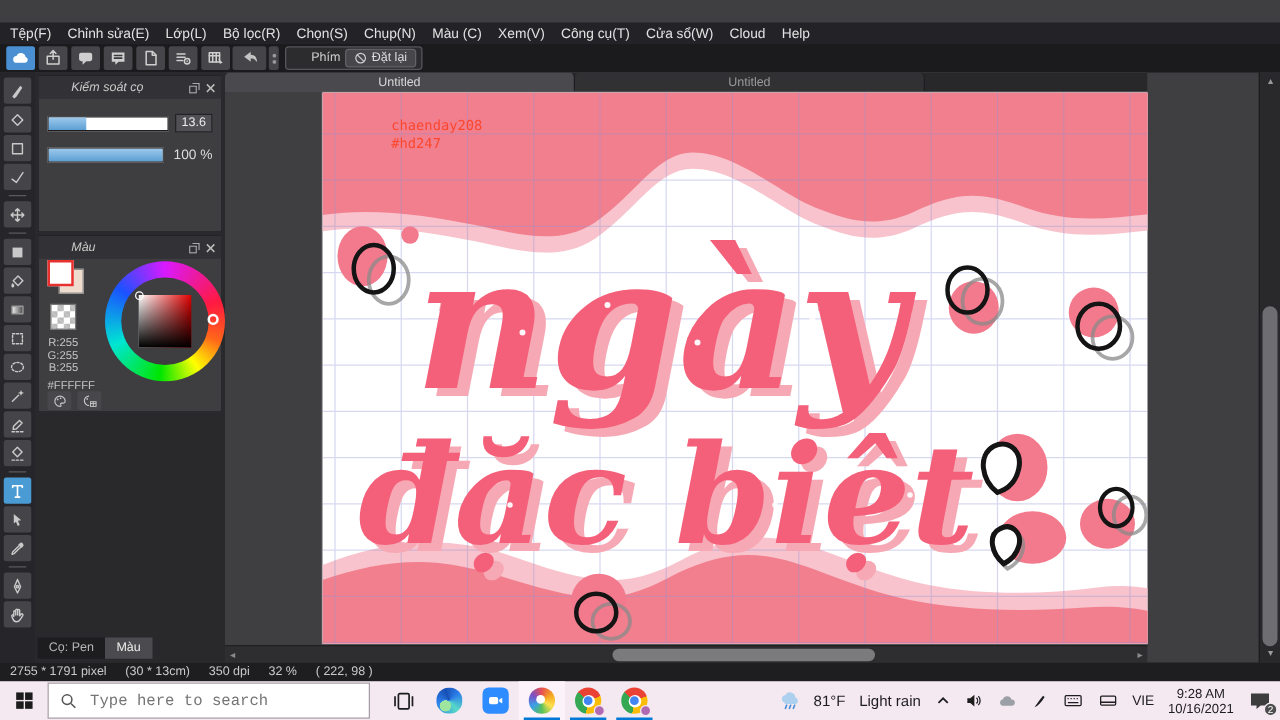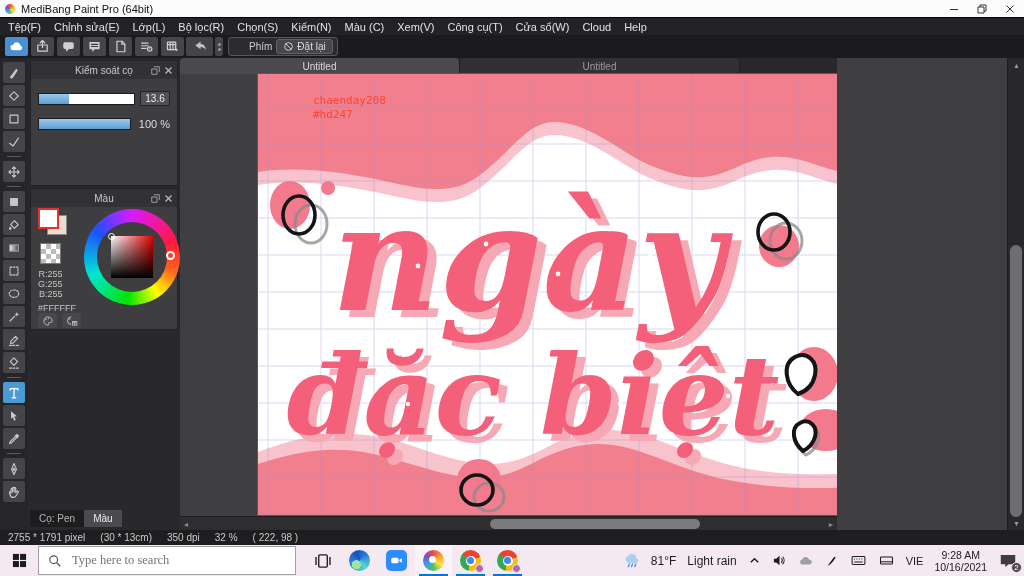--- a/index.html
+++ b/index.html
@@ -42,21 +42,21 @@
   .toolcol{position:absolute;left:0;top:0;width:28px;height:100%;display:flex;flex-direction:column;
            align-items:center;padding-top:4px;gap:2px;background:#26262a;}
   .tool{width:22px;height:21px;background:#454549;border-radius:2px;color:#c9c9c9;
         display:flex;align-items:center;justify-content:center;flex:none;}
   .tool.active{background:#4a9ad4;color:#fff;}
   .tooldiv{width:14px;height:1px;background:#5a5a5e;margin:2px 0;flex:none;}
 
   .panel{position:absolute;left:30px;right:2px;background:#3e3e41;border:1px solid #232326;}
   .panel-header{height:18px;background:#323236;display:flex;align-items:center;padding:0 4px;
                 font-size:10px;color:#c8c8c8;}
-  .panel-title{flex:1;text-align:center;}
+  .panel-title{flex:1;font-style:italic;}
   .ph-icons{display:flex;gap:4px;color:#aaa;}
   .brush-panel{top:2px;height:126px;}
   .slider-row{display:flex;align-items:center;gap:5px;margin:12px 7px 0 7px;}
   .slider{flex:1;height:12px;border:1px solid #1c1c1e;background:#fff;position:relative;}
   .slider .fill{position:absolute;left:0;top:0;bottom:0;background:linear-gradient(#9cc9ec,#5d9fd4);}
   .valbox{width:30px;height:15px;background:#515155;border:1px solid #232326;color:#ececec;font-size:10px;
           display:flex;align-items:center;justify-content:center;}
   .valplain{width:34px;font-size:11px;color:#dcdcdc;text-align:right;}
 
   .color-panel{top:130px;height:142px;}
@@ -79,21 +79,21 @@
   .wheel-in{position:absolute;left:13px;top:13px;width:70px;height:70px;border-radius:50%;background:#3e3e41;}
   .svbox{position:absolute;left:27px;top:27px;width:42px;height:42px;
          background:linear-gradient(to top,#000,rgba(0,0,0,0)),linear-gradient(to right,#fff,#e00000);}
   .sv-sel{position:absolute;left:24px;top:24px;width:7px;height:7px;border:1.5px solid #fff;border-radius:50%;}
   .hue-sel{position:absolute;left:82px;top:42px;width:9px;height:9px;border:2.5px solid #fff;border-radius:50%;}
   .panel-tabs{position:absolute;left:30px;bottom:3px;display:flex;font-size:10px;}
   .ptab1{background:#1d1d20;color:#b5b5b5;padding:3px 9px;}
   .ptab2{background:#4b4b4f;color:#ececec;padding:3px 9px;}
 
   
-  .canvasarea{position:absolute;left:180px;top:58px;width:657px;height:472px;background:#3f3f42;overflow:hidden;}
+  .canvasarea{position:absolute;left:180px;top:58px;width:738px;height:472px;background:#3f3f42;overflow:hidden;}
   .tabbar{position:absolute;left:0;top:0;width:100%;height:16px;background:#28282a;display:flex;}
   .doc-tab{width:280px;font-size:10px;color:#9a9a9a;background:#313134;border-right:1px solid #1e1e20;
            border-radius:4px 4px 0 0;display:flex;align-items:center;justify-content:center;}
   .doc-tab.active{background:#4a4a4e;color:#d8d8d8;}
   .document{position:absolute;left:78px;top:16px;width:672px;height:441px;background:#fff;
             box-shadow:0 0 0 1px #57575c;}
   .hscroll{position:absolute;left:0;bottom:0;width:100%;height:14px;background:#2e2e31;border-top:1px solid #202023;}
   .hthumb{position:absolute;left:310px;top:2px;width:210px;height:10px;background:#7b7b7e;border-radius:5px;}
   .harrow{position:absolute;top:0;width:12px;height:14px;display:flex;align-items:center;justify-content:center;
           color:#8a8a8d;font-size:7px;}
@@ -106,21 +106,21 @@
   .statusbar{position:absolute;left:0;top:530px;width:1024px;height:15px;background:#1e1e21;
              display:flex;align-items:center;gap:15px;padding-left:8px;font-size:10px;color:#c9c9c9;}
 
   
   .taskbar{position:absolute;left:0;top:545px;width:1024px;height:31px;background:#f4e8f1;
            display:flex;align-items:center;}
   .start-btn{width:38px;height:100%;display:flex;align-items:center;justify-content:center;}
   .searchbox{width:258px;height:29px;background:#fff;border:1px solid #a79da6;display:flex;align-items:center;
              padding:0 9px;gap:8px;}
   .searchbox input{border:none;outline:none;font-size:12.5px;color:#000000;width:190px;background:transparent;
-                   font-family:Liberation Serif, serif;}
+                   font-family:Liberation Mono, monospace;}
   .tb-app{width:37px;height:100%;display:flex;align-items:center;justify-content:center;position:relative;}
   .tb-app.active-tile{background:#fbf3f9;}
   .tb-underline{position:absolute;bottom:0;left:4px;right:4px;height:2.5px;background:#0078d7;}
   .edge-ic{width:21px;height:21px;border-radius:50%;
            background:radial-gradient(circle at 35% 70%,#9ee6a0 0 22%,transparent 23%),
                       conic-gradient(from 140deg,#57d9c9,#2b7de9 35%,#1750b4 55%,#2b7de9 75%,#57d9c9);}
   .zoom-ic{width:21px;height:21px;border-radius:5px;background:#2d8cff;display:flex;align-items:center;justify-content:center;}
   .mb-ic{width:21px;height:21px;border-radius:50%;position:relative;
          background:conic-gradient(#e94f4f,#f5a623,#ffe14d,#58c15a,#3aa0e8,#7b52c6,#e94f4f);}
   .mb-ic:after{content:"";position:absolute;left:6px;top:6px;width:7px;height:7px;border-radius:50%;background:#fdfdfd;}
@@ -136,49 +136,28 @@
   .lang{font-size:11px;}
   .notif{position:relative;width:20px;height:18px;}
   .nbadge{position:absolute;right:-4px;bottom:-3px;width:11px;height:11px;border-radius:50%;background:#4d4d4d;
           color:#fff;font-size:8px;display:flex;align-items:center;justify-content:center;border:1px solid #f4e8f1;}
 </style>
 </head>
 <body>
 
 <div id="app">
 
-  <div class="titlebar">
-    <span class="app-logo"></span>
-    <span>MediBang Paint Pro (64bit)</span>
-    <div class="win-ctrls">
-      <span class="win-btn">
-        <svg width="10" height="10" viewBox="0 0 10 10">
-            <path d="M1 5.5 H9" stroke="#333" stroke-width="1"></path>
-          </svg>
-      </span>
-      <span class="win-btn">
-        <svg width="10" height="10" viewBox="0 0 10 10">
-            <path d="M3 3 V1 H9 V7 H7 M1 3 H7 V9 H1 Z" fill="none" stroke="#333" stroke-width="1"></path>
-          </svg>
-      </span>
-      <span class="win-btn">
-        <svg width="10" height="10" viewBox="0 0 10 10">
-            <path d="M1.5 1.5 L8.5 8.5 M8.5 1.5 L1.5 8.5" stroke="#333" stroke-width="1"></path>
-          </svg>
-      </span>
-    </div>
-  </div>
 
   <div class="menubar" id="menubar">
       <span class="menu-item">Tệp(F)</span>
       <span class="menu-item">Chỉnh sửa(E)</span>
       <span class="menu-item">Lớp(L)</span>
       <span class="menu-item">Bộ lọc(R)</span>
       <span class="menu-item">Chọn(S)</span>
-      <span class="menu-item">Kiểm(N)</span>
+      <span class="menu-item">Chụp(N)</span>
       <span class="menu-item">Màu (C)</span>
       <span class="menu-item">Xem(V)</span>
       <span class="menu-item">Công cụ(T)</span>
       <span class="menu-item">Cửa sổ(W)</span>
       <span class="menu-item">Cloud</span>
       <span class="menu-item">Help</span>
     </div>
 
   <div class="quickbar">
     <div class="qicons" id="qicons">

